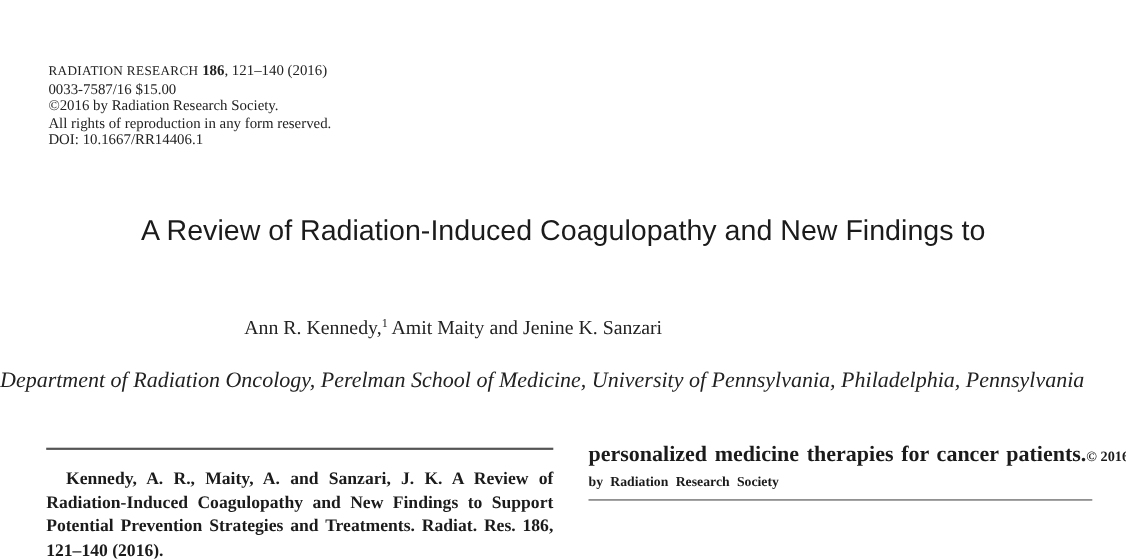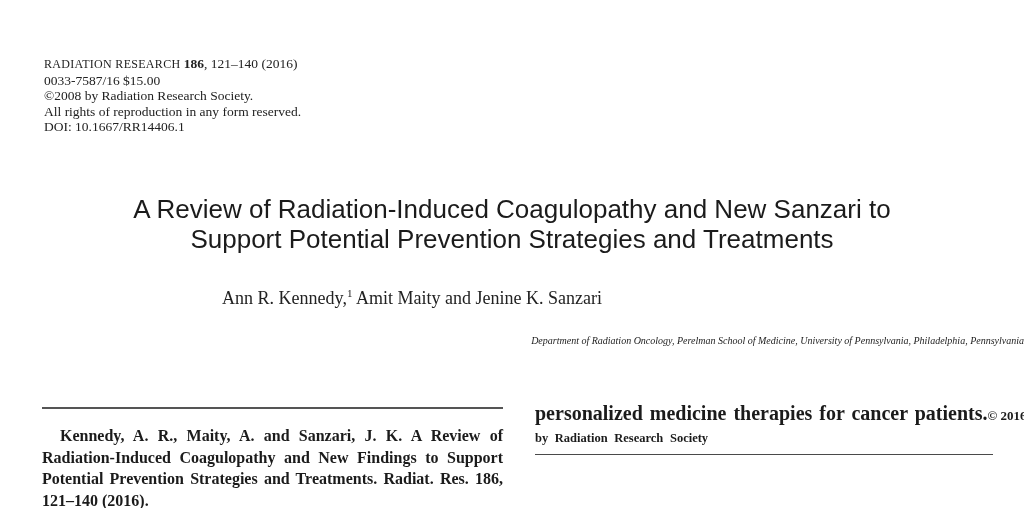--- a/index.html
+++ b/index.html
@@ -59,25 +59,24 @@
     vertical-align: super;
     line-height: 0;
   }
 
   
   .affiliation {
     position: absolute;
     left: 0;
     top: 335px;
     width: 1024px;
-    text-align: right;
+    text-align: left;
     font-style: italic;
-    font-size: 10px;
+    font-size: 20px;
     color: #222;
-    padding-left: 19px;
   }
 
   
   .col-left {
     position: absolute;
     left: 42px;
     top: 407px;
     width: 461px;
   }
   .col-left .rule-top {
@@ -133,28 +132,27 @@
   }
 </style>
 </head>
 <body>
 
 <div class="page">
 
   <div class="journal-header">
     <div><span class="journal-name">RADIATION RESEARCH</span> <span class="journal-volume">186</span><span>, 121–140 (2016)</span></div>
     <div>0033-7587/16 $15.00</div>
-    <div>©2008 by Radiation Research Society.</div>
+    <div>©2016 by Radiation Research Society.</div>
     <div>All rights of reproduction in any form reserved.</div>
     <div>DOI: 10.1667/RR14406.1</div>
   </div>
 
   <h1 class="article-title">
-    <div>A Review of Radiation-Induced Coagulopathy and New Sanzari to</div>
-    <div>Support Potential Prevention Strategies and Treatments</div>
+    <div>A Review of Radiation-Induced Coagulopathy and New Findings to</div>
   </h1>
 
   <div class="authors"><span>Ann R. Kennedy,</span><sup>1</sup><span> Amit Maity and Jenine K. Sanzari</span></div>
 
   <div class="affiliation">Department of Radiation Oncology, Perelman School of Medicine, University of Pennsylvania, Philadelphia, Pennsylvania</div>
 
   <div class="col-left">
     <hr class="rule-top">
     <p class="citation"><span>Kennedy, A. R., Maity, A. and Sanzari, J. K. A Review of Radiation-Induced Coagulopathy and New Findings to Support Potential Prevention Strategies and Treatments. </span><span class="journal-abbrev">Radiat. Res.</span><span> 186, 121–140 (2016).</span></p>
   </div>

